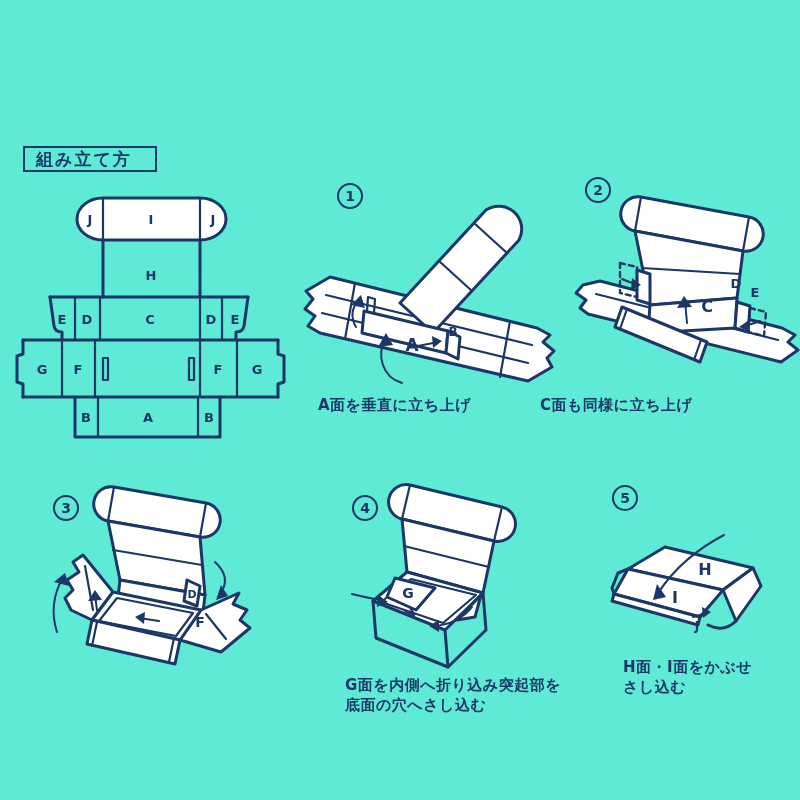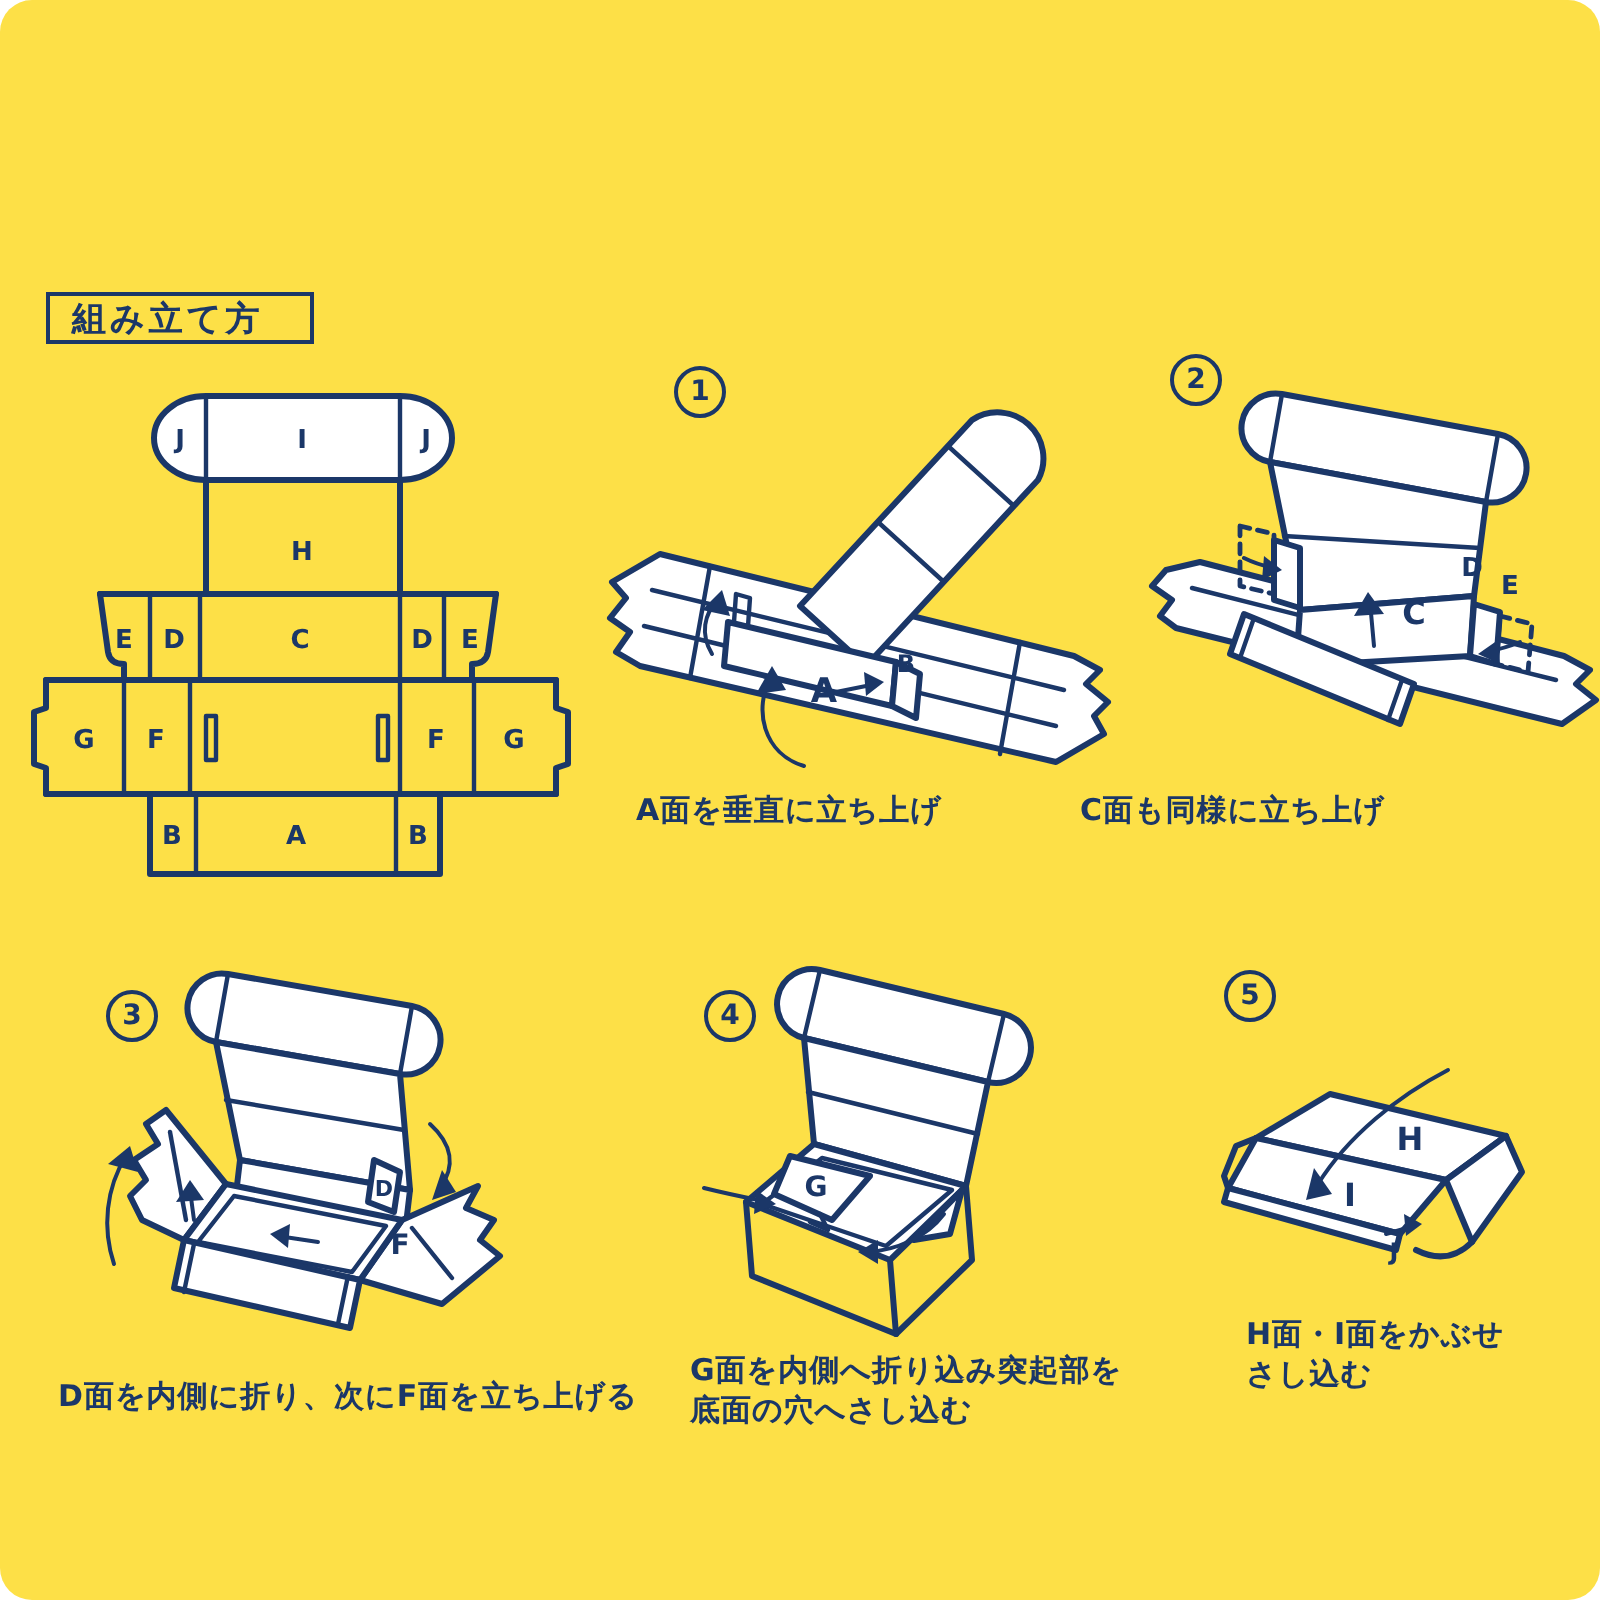--- a/index.html
+++ b/index.html
@@ -1,17 +1,17 @@
 <!DOCTYPE html>
 <html><head>
 <meta charset="utf-8">
 <style>
   html,body{margin:0;padding:0;background:#ffffff;}
-  #canvas{position:relative;width:800px;height:800px;background:#fde047;overflow:hidden;
-          font-family:"DejaVu Sans",sans-serif;color:#1b3768;border-radius:16px;}
+  #canvas{position:relative;width:800px;height:800px;background:#5eead4;overflow:hidden;
+          font-family:"DejaVu Sans",sans-serif;color:#1b3768;}
   .abs{position:absolute;}
   #title-badge{left:23px;top:146px;width:134px;height:26px;box-sizing:border-box;
                border:2px solid #1b3768;display:flex;align-items:center;
                padding-left:11px;font-size:17px;font-weight:bold;letter-spacing:2px;}
   .stepnum{width:22px;height:22px;border:2px solid #1b3768;border-radius:50%;
            display:flex;align-items:center;justify-content:center;
            font-size:14px;font-weight:bold;line-height:1;}
   #num1{left:337px;top:183px;} #num2{left:585px;top:177px;} #num3{left:53px;top:495px;}
   #num4{left:352px;top:495px;} #num5{left:612px;top:485px;}
   .cap{font-size:15px;font-weight:bold;line-height:20px;white-space:nowrap;letter-spacing:0.5px;}
@@ -203,23 +203,20 @@
     <text x="97" y="125" font-size="16">I</text>
     <text x="119" y="152" font-size="12">J</text>
   </svg>
 
   <div id="cap1" class="abs cap">
     <div>A面を垂直に立ち上げ</div>
   </div>
   <div id="cap2" class="abs cap">
     <div>C面も同様に立ち上げ</div>
   </div>
-  <div id="cap3" class="abs cap">
-    <div>D面を内側に折り、次にF面を立ち上げる</div>
-  </div>
   <div id="cap4" class="abs cap">
     <div>G面を内側へ折り込み突起部を</div>
     <div>底面の穴へさし込む</div>
   </div>
   <div id="cap5" class="abs cap">
     <div>H面・I面をかぶせ</div>
     <div>さし込む</div>
   </div>
 
 </div>

